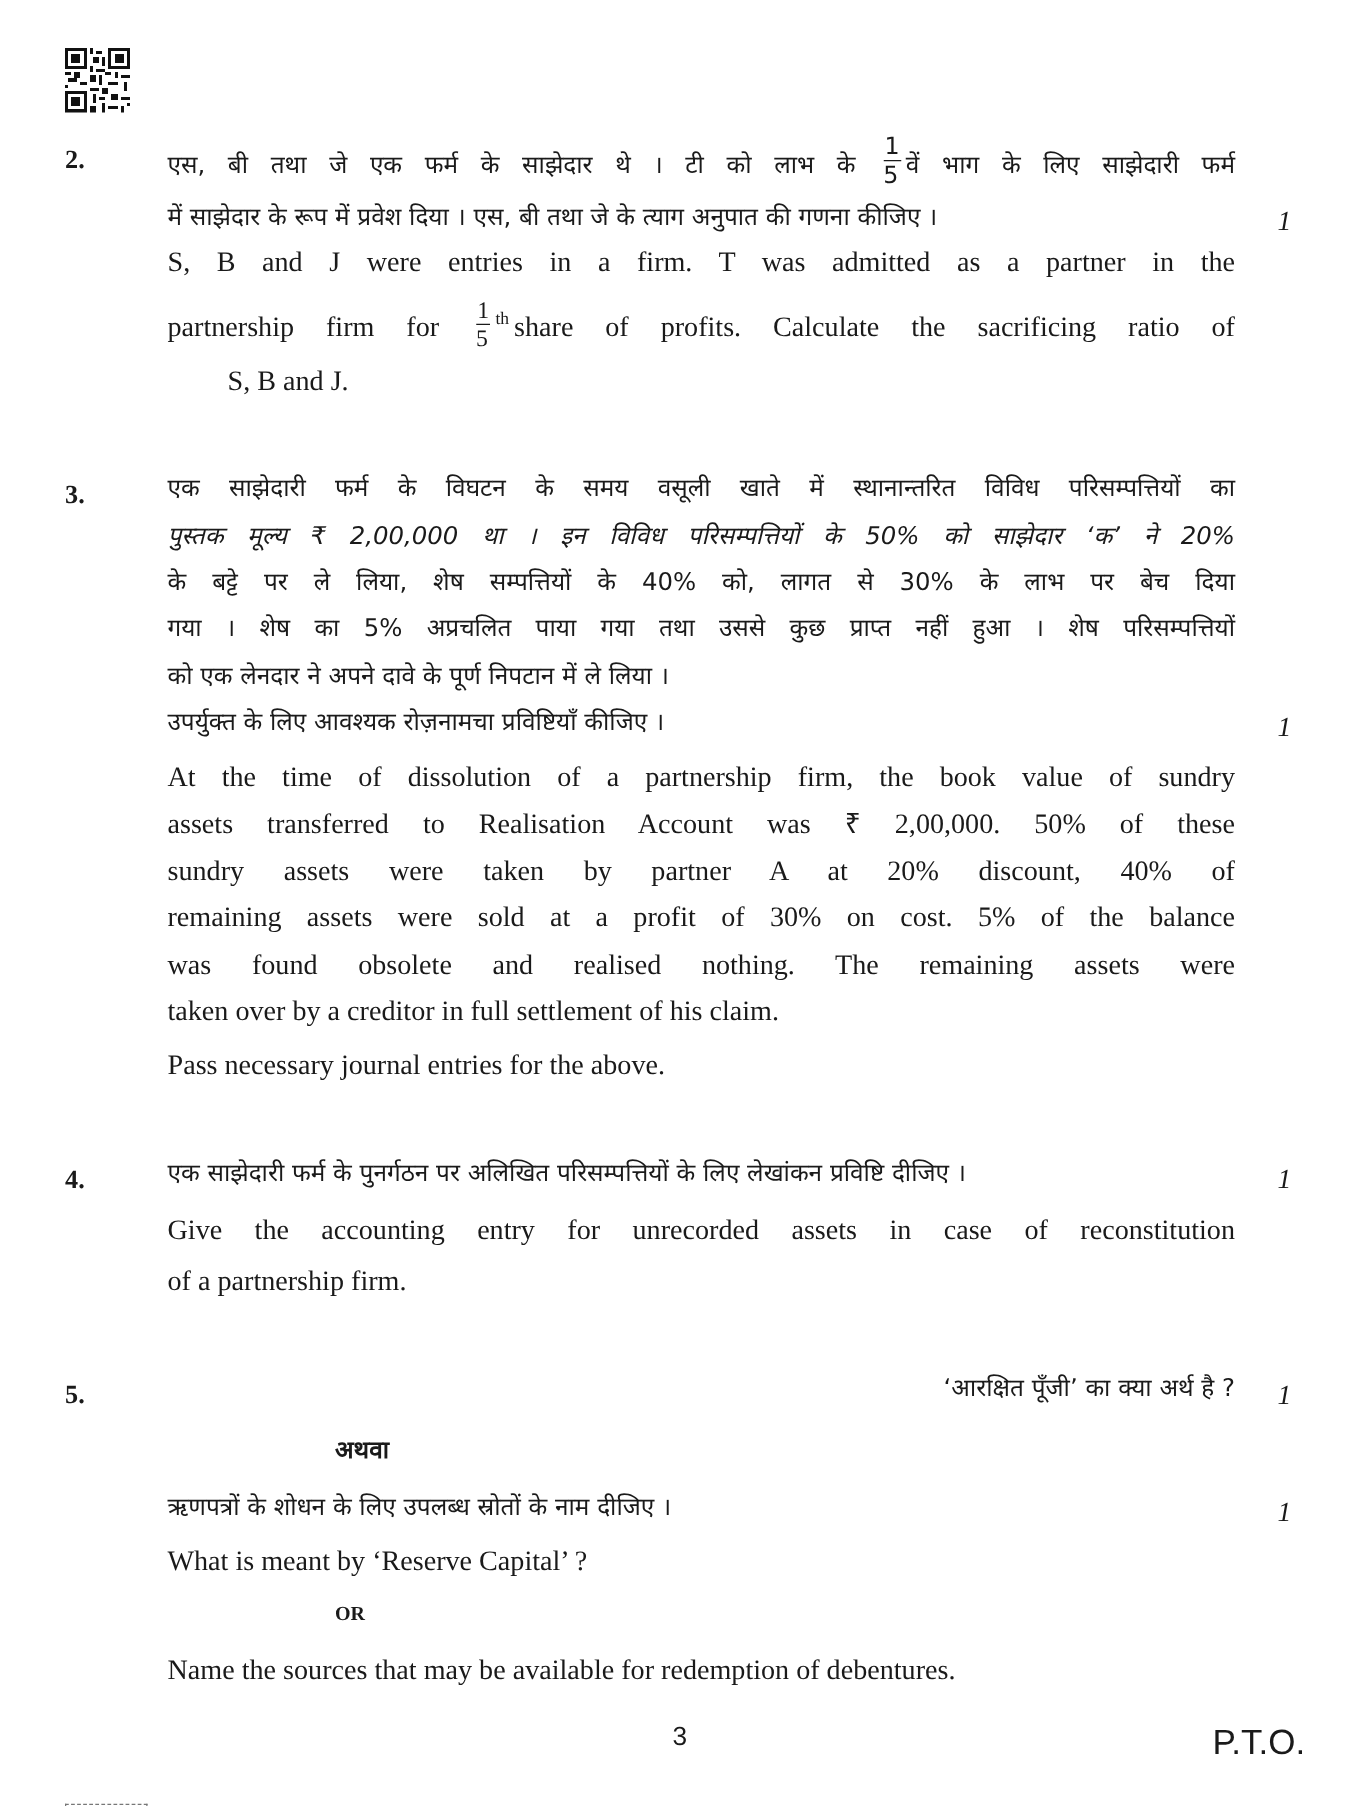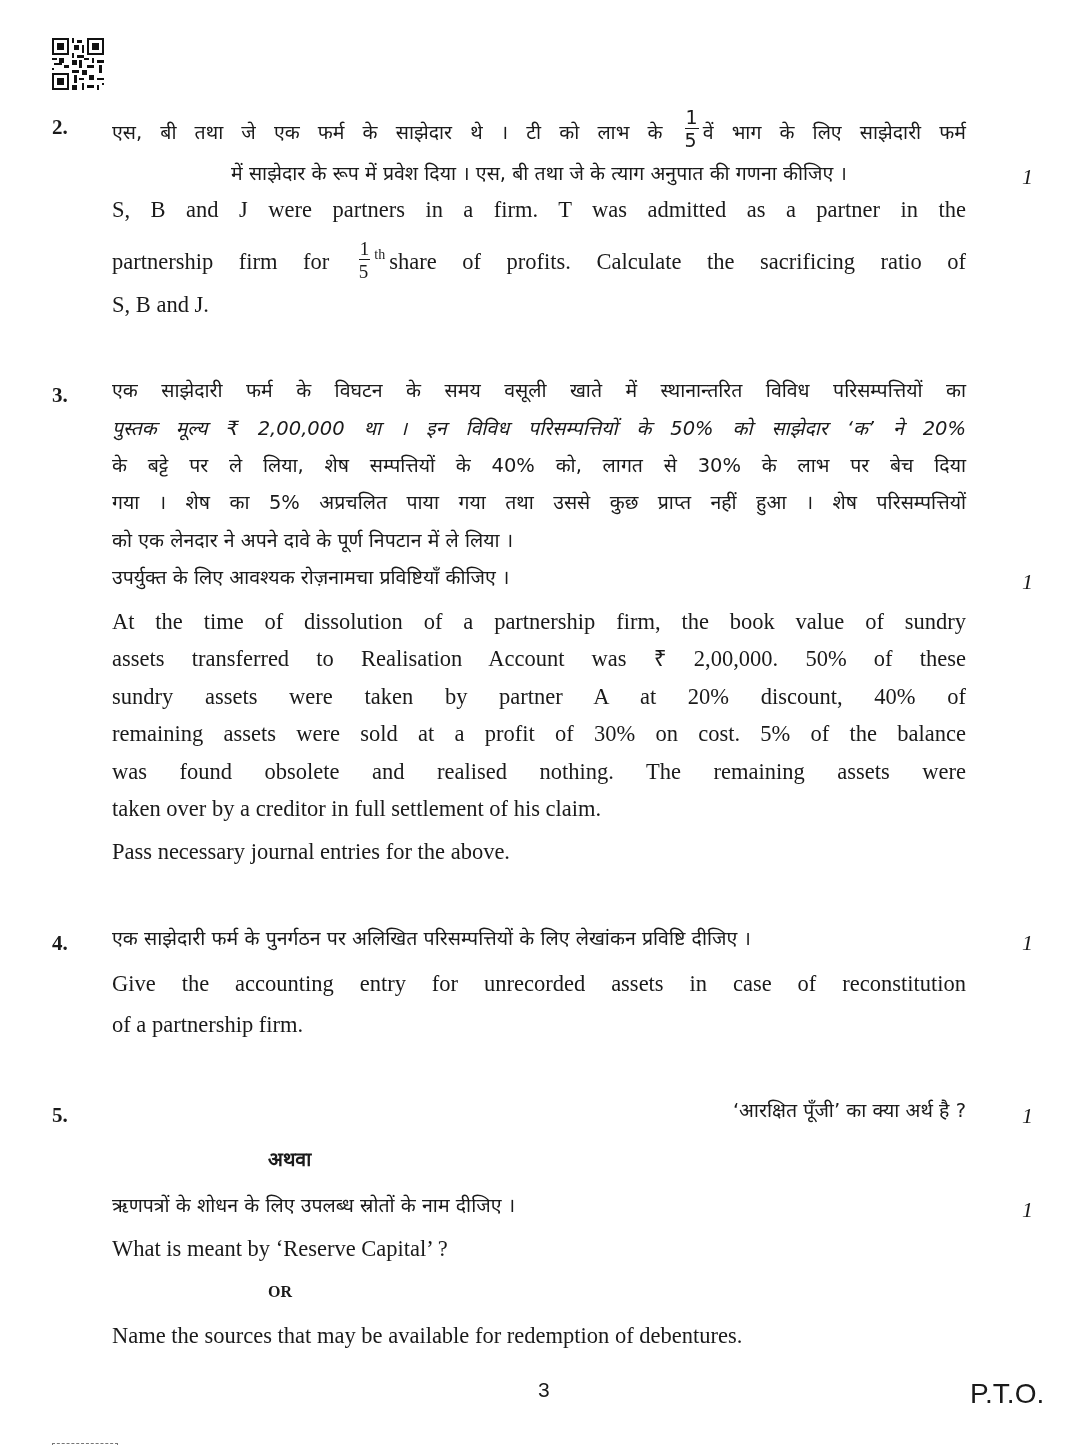--- a/index.html
+++ b/index.html
@@ -13,21 +13,21 @@
     background: #fff;
   }
   .qr svg { width: 52px; height: 52px; display: block; }
 
   .q { position: absolute; left: 0; width: 1091px; }
   .qnum {
     position: absolute; left: 52px; font-family: "Liberation Serif", serif;
     font-weight: bold; font-size: 21px;
   }
   .line {
-    position: absolute; left: 112px; width: 854px;
+    position: absolute; left: 134px; width: 854px;
     font-family: "Liberation Serif", serif; font-size: 22.5px; white-space: nowrap;
     line-height: 1;
   }
   .line.just { text-align: justify; text-align-last: justify; }
   .hi { font-family: "DejaVu Sans", sans-serif; font-size: 19.5px; }
   .marks {
     position: absolute; left: 1022px; font-family: "Liberation Serif", serif;
     font-style: italic; font-size: 22px;
   }
   .frac {
@@ -105,28 +105,28 @@
     </g>
   </svg>
 </div>
 
 <div class="q">
   <span class="qnum" style="top:115px;">2.</span>
   <div class="line just hi" style="top:112px;">
     <span>एस, बी तथा जे एक फर्म के साझेदार थे । टी को लाभ के</span>
     <span class="frac"><span class="num">1</span><span class="den">5</span></span><span>वें भाग के लिए साझेदारी फर्म</span>
   </div>
-  <div class="line hi" style="top:164px;text-align:center;">में साझेदार के रूप में प्रवेश दिया । एस, बी तथा जे के त्याग अनुपात की गणना कीजिए ।</div>
+  <div class="line hi" style="top:164px;">में साझेदार के रूप में प्रवेश दिया । एस, बी तथा जे के त्याग अनुपात की गणना कीजिए ।</div>
   <span class="marks" style="top:164px;">1</span>
-  <div class="line just" style="top:199px;">S, B and J were partners in a firm. T was admitted as a partner in the</div>
+  <div class="line just" style="top:199px;">S, B and J were entries in a firm. T was admitted as a partner in the</div>
   <div class="line just" style="top:243px;">
     <span>partnership firm for</span>
     <span class="frac"><span class="num">1</span><span class="den">5</span></span><span class="sup">th</span><span>share of profits. Calculate the sacrificing ratio of</span>
   </div>
-  <div class="line" style="top:294px;">S, B and J.</div>
+  <div class="line" style="top:294px;margin-left:48px;">S, B and J.</div>
 </div>
 
 <div class="q">
   <span class="qnum" style="top:383px;">3.</span>
   <div class="line just hi" style="top:381px;">एक साझेदारी फर्म के विघटन के समय वसूली खाते में स्थानान्तरित विविध परिसम्पत्तियों का</div>
   <div class="line just hi" style="top:419px;font-style:italic;">पुस्तक मूल्य ₹ 2,00,000 था । इन विविध परिसम्पत्तियों के 50% को साझेदार ‘क’ ने 20%</div>
   <div class="line just hi" style="top:456px;">के बट्टे पर ले लिया, शेष सम्पत्तियों के 40% को, लागत से 30% के लाभ पर बेच दिया</div>
   <div class="line just hi" style="top:493px;">गया । शेष का 5% अप्रचलित पाया गया तथा उससे कुछ प्राप्त नहीं हुआ । शेष परिसम्पत्तियों</div>
   <div class="line hi" style="top:531px;">को एक लेनदार ने अपने दावे के पूर्ण निपटान में ले लिया ।</div>
   <div class="line hi" style="top:568px;">उपर्युक्त के लिए आवश्यक रोज़नामचा प्रविष्टियाँ कीजिए ।</div>

